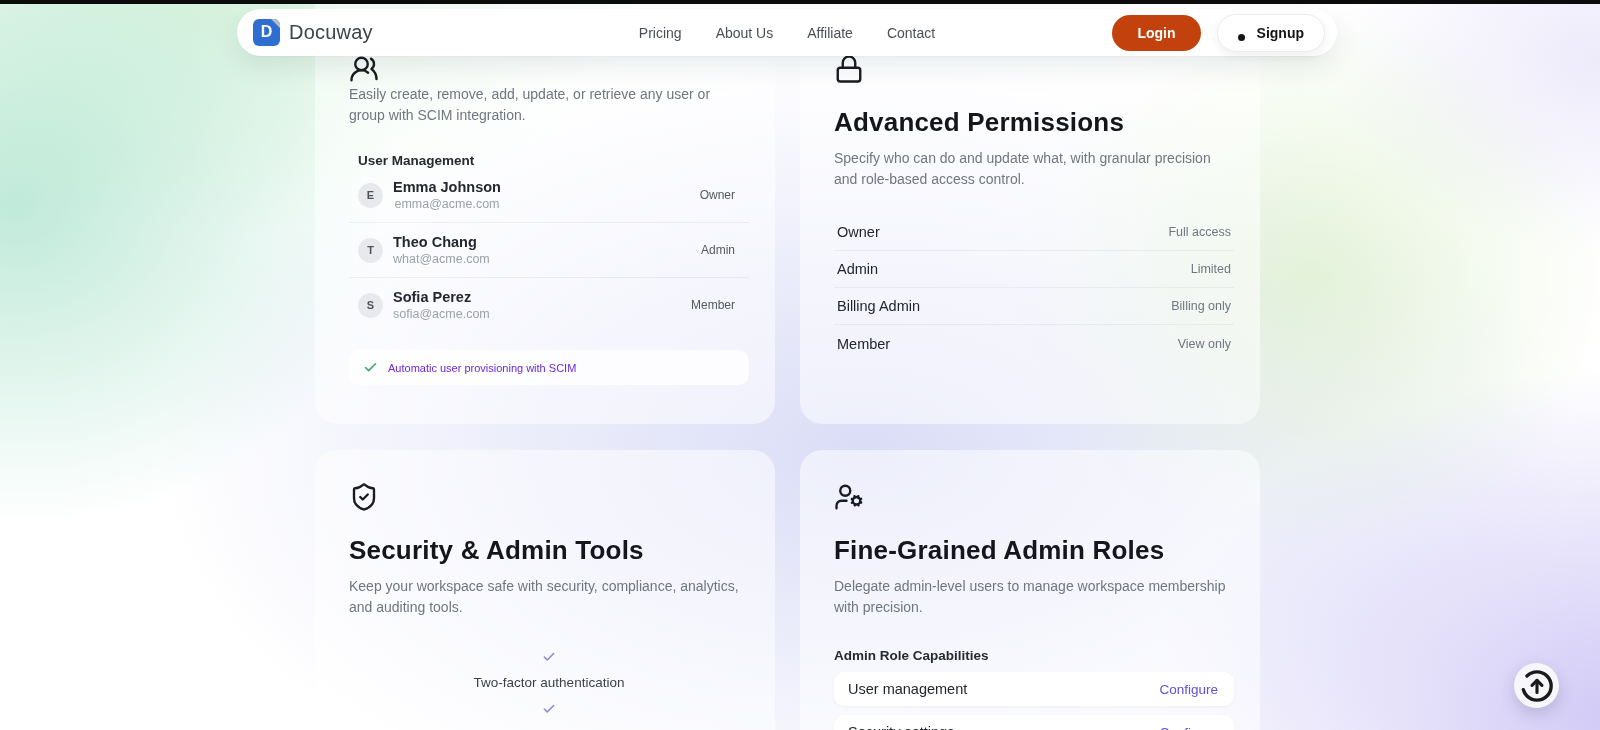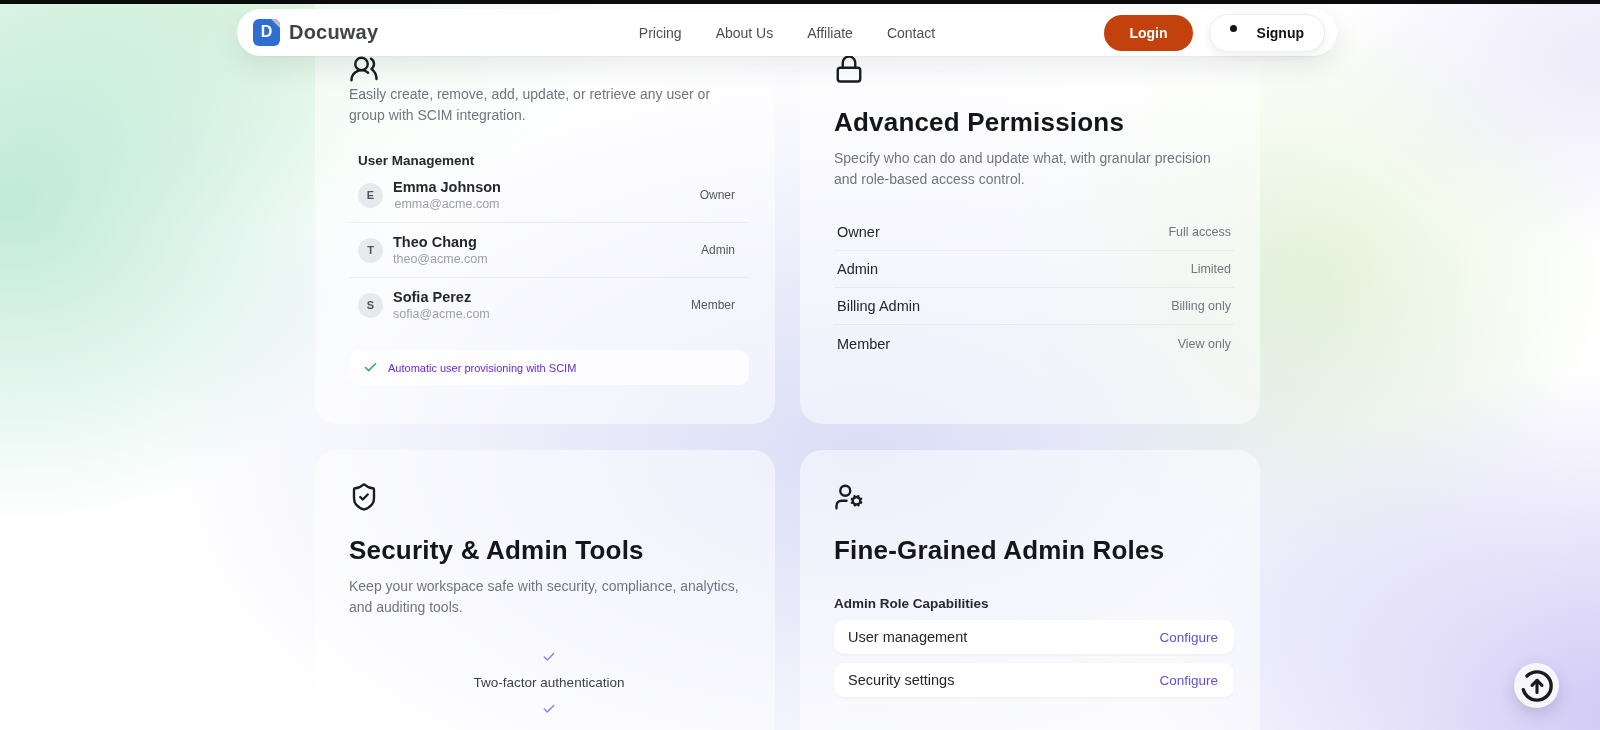--- a/index.html
+++ b/index.html
@@ -25,32 +25,32 @@
     background:#ffffff; border-radius:26px;
     box-shadow:0 10px 28px rgba(40,45,70,0.10), 0 1px 0 rgba(0,0,0,0.02);
     display:flex; align-items:center; padding:0 12px 0 16px; z-index:30;
   }
   .brand { display:flex; align-items:center; gap:9px; cursor:pointer; }
   .brand-mark { position:relative; width:27px; height:27px; background:#2e6ed1; border-radius:6px;
     display:flex; align-items:center; justify-content:center; overflow:hidden; }
   .brand-mark span { color:#fff; font-weight:bold; font-size:16px; line-height:1; transform:translateY(-1px); }
   .brand-fold { position:absolute; top:0; right:0; width:0; height:0;
     border-left:9px solid transparent; border-top:9px solid #b9bec6; }
-  .brand-text { font-size:20px; font-weight:700; color:#3e434b; letter-spacing:0.2px; }
+  .brand-text { font-size:20px; font-weight:400; color:#3e434b; letter-spacing:0.2px; }
 
   .nav-links { position:absolute; left:50%; transform:translateX(-50%); display:flex; gap:34px; }
   .nav-link { font-size:14px; font-weight:500; color:#4a4f57; cursor:pointer; white-space:nowrap; }
 
   .nav-actions { margin-left:auto; display:flex; align-items:center; gap:16px; }
   .btn-login { background:#c2410c; color:#ffffff; font-size:14px; font-weight:600;
     padding:10px 25px; border-radius:22px; border:none; cursor:pointer; font-family:inherit; }
   .btn-signup { background:#ffffff; color:#141414; font-size:14px; font-weight:600;
     padding:10px 20px; border-radius:22px; border:1px solid #ececef;
     box-shadow:0 4px 10px rgba(40,45,70,0.07);
-    display:flex; align-items:flex-start; gap:20px; cursor:pointer; font-family:inherit; }
+    display:flex; align-items:flex-end; gap:12px; cursor:pointer; font-family:inherit; }
   .btn-signup .dot { width:7px; height:7px; border-radius:50%; background:#141414; }
 
   
   .cards-grid {
     position:absolute; left:315px; top:-32px;
     display:grid; grid-template-columns:460px 460px; column-gap:25px; row-gap:26px;
   }
   .card {
     background:rgba(255,255,255,0.52);
     border-radius:22px;
@@ -169,21 +169,21 @@
           <div class="user-name">Emma Johnson</div>
           <div class="user-email">emma@acme.com</div>
         </div>
         <div class="user-role">Owner</div>
       </div>
 
       <div class="user-row">
         <div class="avatar">T</div>
         <div class="user-meta">
           <div class="user-name">Theo Chang</div>
-          <div class="user-email">theo@acme.com</div>
+          <div class="user-email">what@acme.com</div>
         </div>
         <div class="user-role">Admin</div>
       </div>
 
       <div class="user-row">
         <div class="avatar">S</div>
         <div class="user-meta">
           <div class="user-name">Sofia Perez</div>
           <div class="user-email">sofia@acme.com</div>
         </div>
@@ -272,20 +272,21 @@
           <path d="m15.2 13.9-.9-.3"></path>
           <path d="m16.6 18.7.3-.9"></path>
           <path d="m19.1 12.2.3-.9"></path>
         <path d="m19.6 18.7-.4-1"></path>
           <path d="m16.8 12.3-.4-1"></path>
           <path d="m14.3 16.6 1-.4"></path>
           <path d="m20.7 13.8 1-.4"></path>
       </svg>
     </div>
     <h2 class="card-title">Fine-Grained Admin Roles</h2>
+    <p class="card-desc">Delegate admin-level users to manage workspace membership with precision.</p>
 
     <div class="cap-panel">
       <div class="panel-title">Admin Role Capabilities</div>
       <div class="cap-row">
         <span class="cap-name">User management</span>
         <a class="cap-action">Configure</a>
       </div>
       <div class="cap-row">
         <span class="cap-name">Security settings</span>
         <a class="cap-action">Configure</a>

